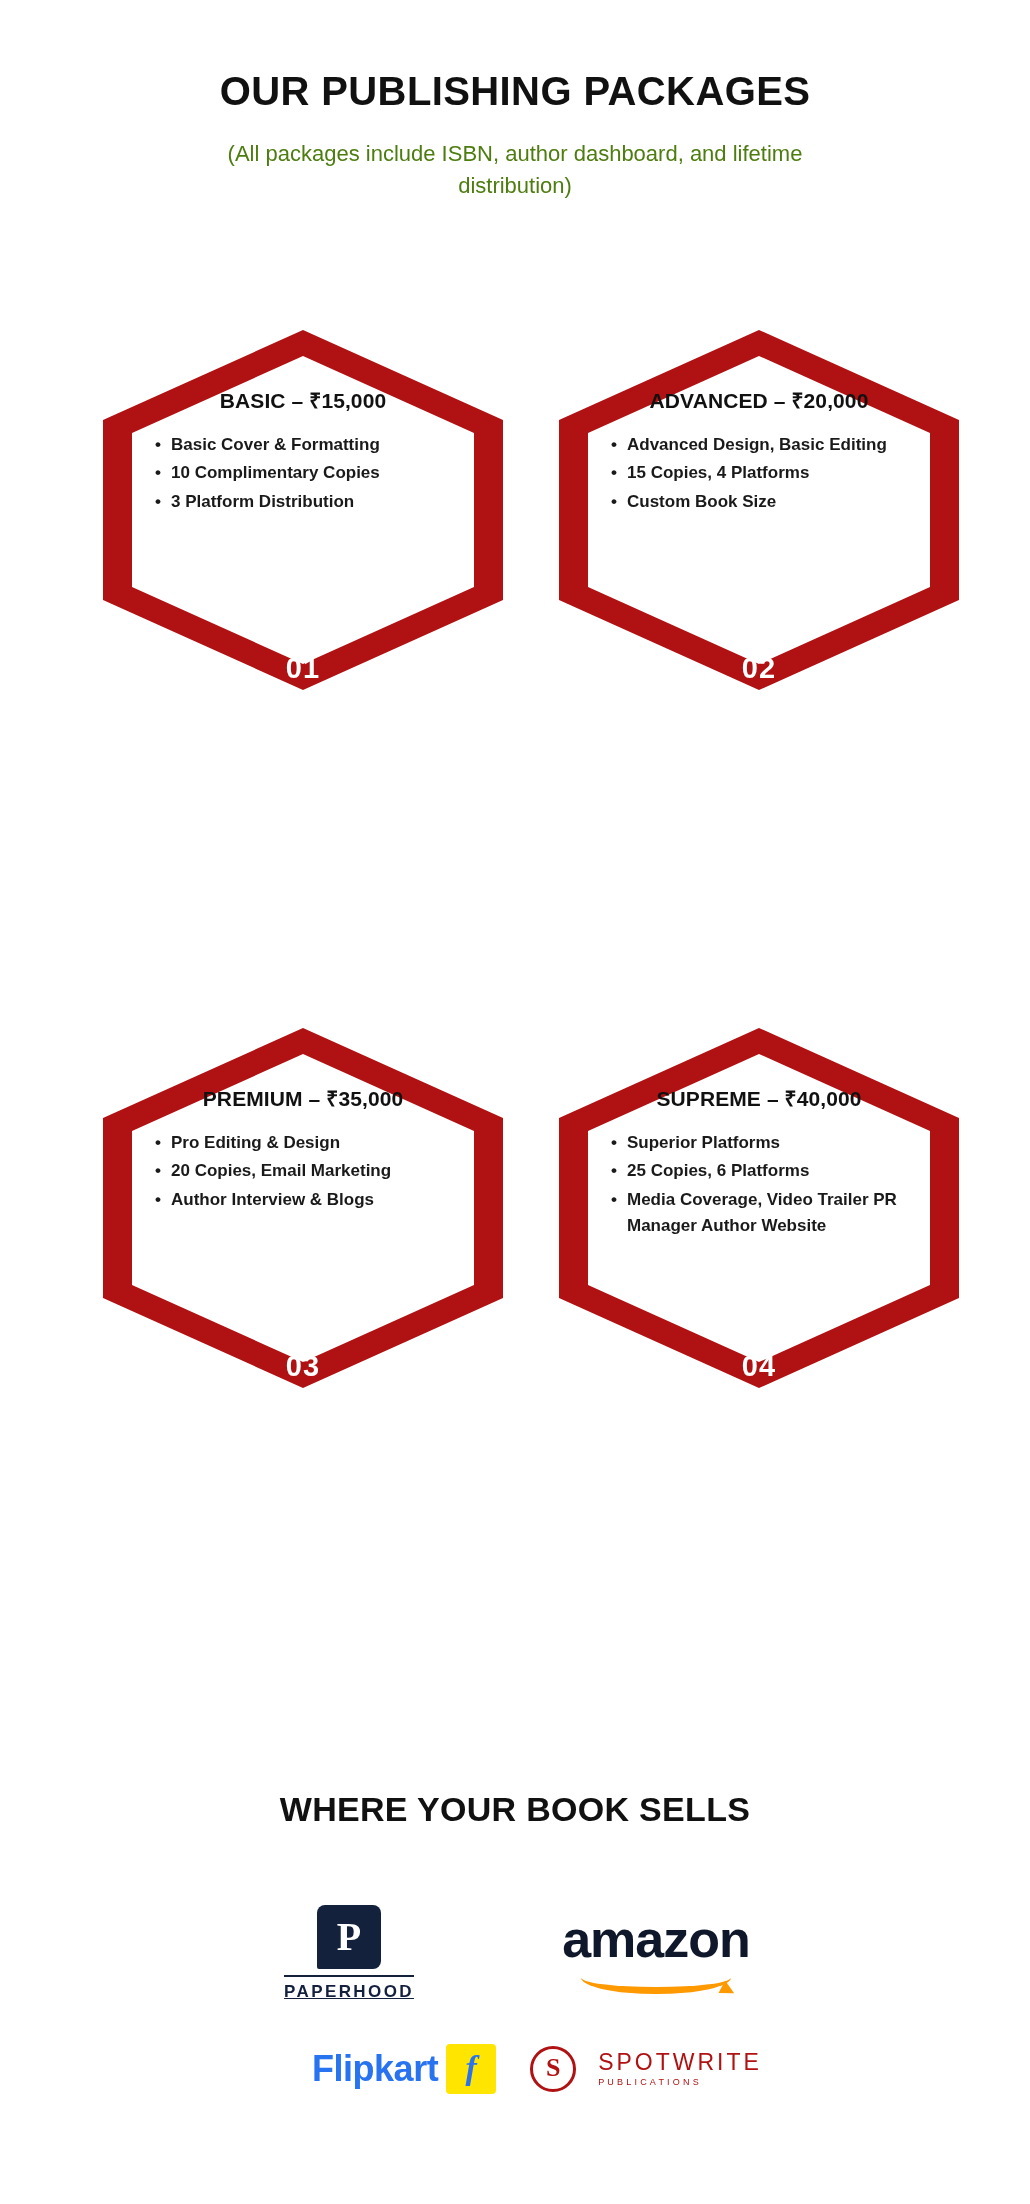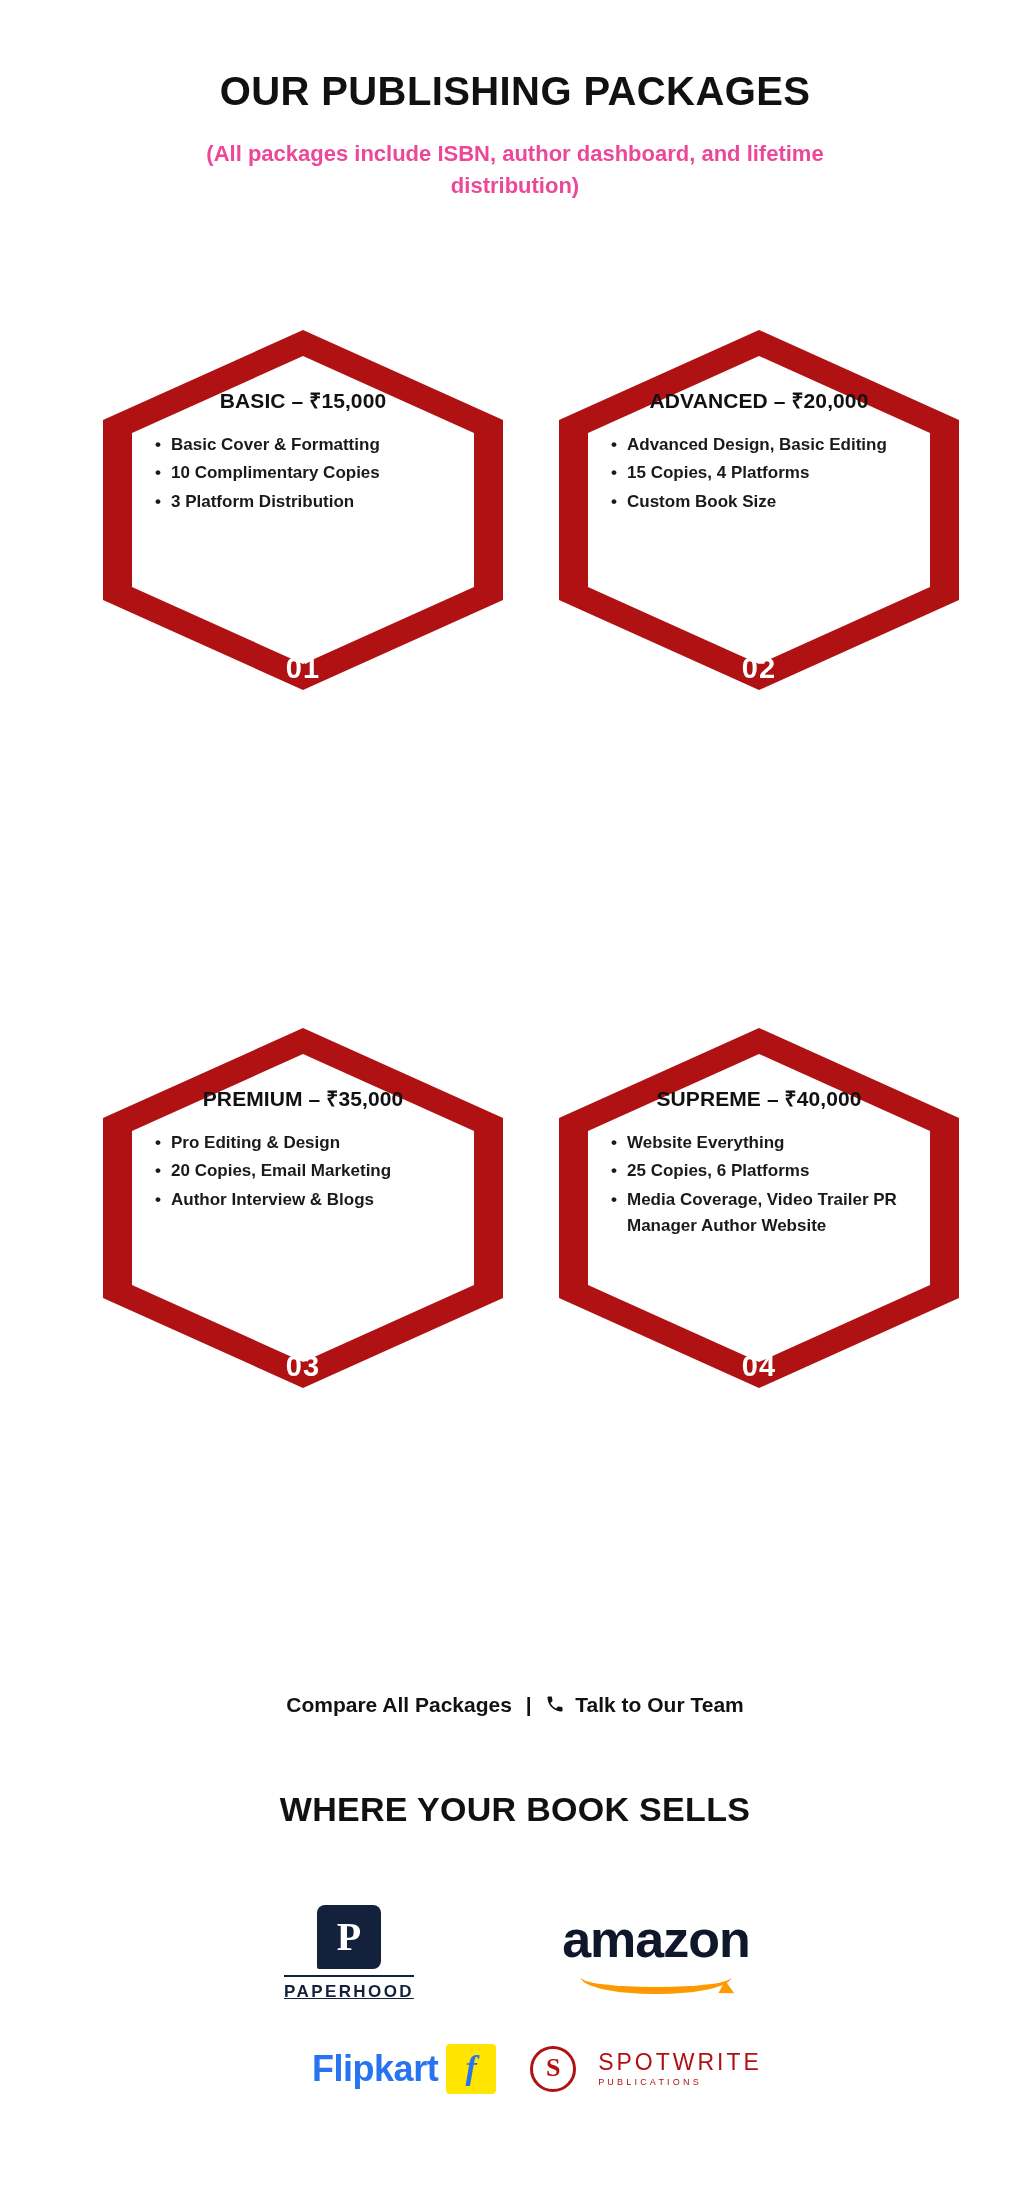--- a/index.html
+++ b/index.html
@@ -36,22 +36,22 @@
     font-weight: 800;
     letter-spacing: 0.4px;
     color: #111111;
     margin: 0;
     line-height: 1.15;
   }
   .subtitle {
     margin: 24px auto 0;
     width: 620px;
     font-size: 22px;
-    font-weight: 700;
-    color: #ec4899;
+    font-weight: 400;
+    color: #4d7c0f;
     line-height: 1.45;
   }
 
   
   .cards {
     position: absolute;
     top: 330px;
     left: 16px;
     width: 1030px;
   }
@@ -383,41 +383,31 @@
         <div class="num-text">03</div>
       </div>
 
       <div class="card">
         <div class="num-tag"></div>
         <div class="hex-outer"></div>
         <div class="hex-inner"></div>
         <div class="hex-content">
           <div class="card-title">SUPREME – ₹40,000</div>
           <ul class="feature-list">
-            <li>Website Everything</li>
+            <li>Superior Platforms</li>
             <li>25 Copies, 6 Platforms</li>
             <li>Media Coverage, Video Trailer PR Manager Author Website</li>
           </ul>
         </div>
         <div class="num-text">04</div>
       </div>
 
     </div>
   </div>
 
-  <div class="cta">
-    <span>Compare All Packages</span>
-    <span class="sep">|</span>
-    <span class="phone-icon">
-      <svg width="20" height="20" viewBox="0 0 24 24" aria-hidden="true">
-        <path d="M6.6 10.8c1.4 2.8 3.8 5.1 6.6 6.6l2.2-2.2c.3-.3.7-.4 1-.2 1.2.4 2.4.6 3.6.6.6 0 1 .4 1 1V20c0 .6-.4 1-1 1C10.6 21 3 13.4 3 4c0-.6.4-1 1-1h3.4c.6 0 1 .4 1 1 0 1.3.2 2.5.6 3.6.1.3 0 .7-.2 1l-2.2 2.2z" fill="#111111"></path>
-      </svg>
-    </span>
-    <span>Talk to Our Team</span>
-  </div>
 
   <div class="sells-title">WHERE YOUR BOOK SELLS</div>
 
   <div class="logos">
     <div class="logo-row logo-row-1">
 
       <div class="paperhood">
         <div class="mark"></div>
         <div class="wordmark">PAPERHOOD</div>
       </div>

